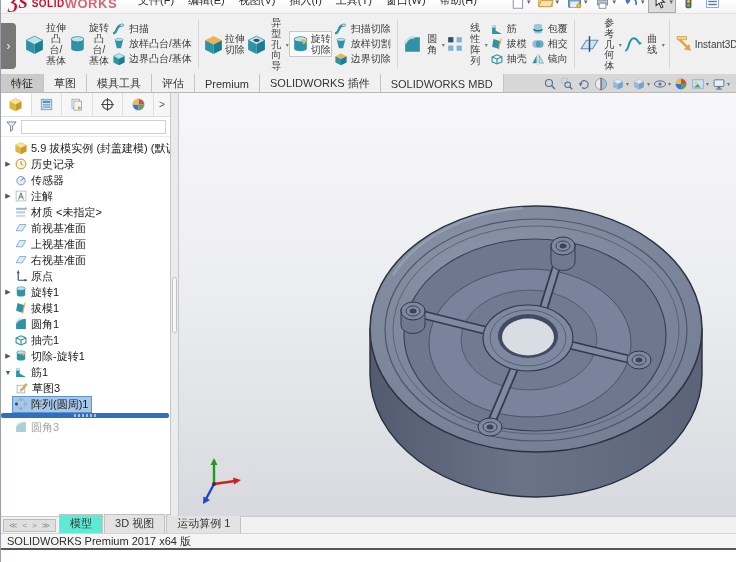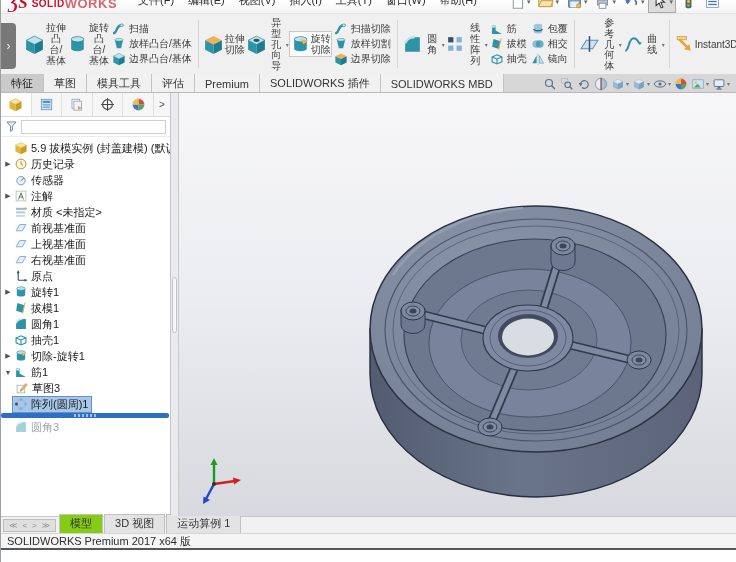--- a/index.html
+++ b/index.html
@@ -72,21 +72,21 @@
 
   .viewport { flex:1; position:relative; background:linear-gradient(180deg,#f7f7f9 0%,#ebecef 50%,#d7d9de 100%); overflow:hidden; }
   .model-svg { position:absolute; left:0; top:0; }
   .triad { position:absolute; left:20px; bottom:10px; }
 
   
   .btabs { height:17px; background:#f2f1f2; border-top:1px solid #c9c9c9; display:flex; align-items:flex-end; }
   .nav-btns { display:flex; align-items:center; gap:1px; background:#dfdfdf; border:1px solid #bdbdbd; margin:1px 3px 1px 2px; height:13px; padding:0 3px; }
   .nav-btn { font-size:8px; color:#8a8a8a; padding:0 2px; }
   .btab { padding:1px 10px 2px; border:1px solid #c2c2c2; border-bottom:none; background:#e4e3e4; color:#333; margin-right:1px; }
-  .btab.active { background:#84cc16;margin-top:18px; }
+  .btab.active { background:#5eead4;margin-top:18px; }
   .statusbar { height:17px; background:#f5f5f5; border-top:1px solid #d4d4d4; border-bottom:2px solid #55565c; display:flex; align-items:center; padding-left:6px; color:#2e2e2e; }
 </style>
 </head>
 <body>
 
 <svg style="position:absolute;width:0;height:0" aria-hidden="true">
   <defs>
     <g id="s-cube">
         <polygon points="10,2 18,6 10,10 2,6" fill="#bfe3e8" stroke="#1d7d90" stroke-width=".6"></polygon>
         <polygon points="2,6 10,10 10,19 2,15" fill="#2e93a5"></polygon>

